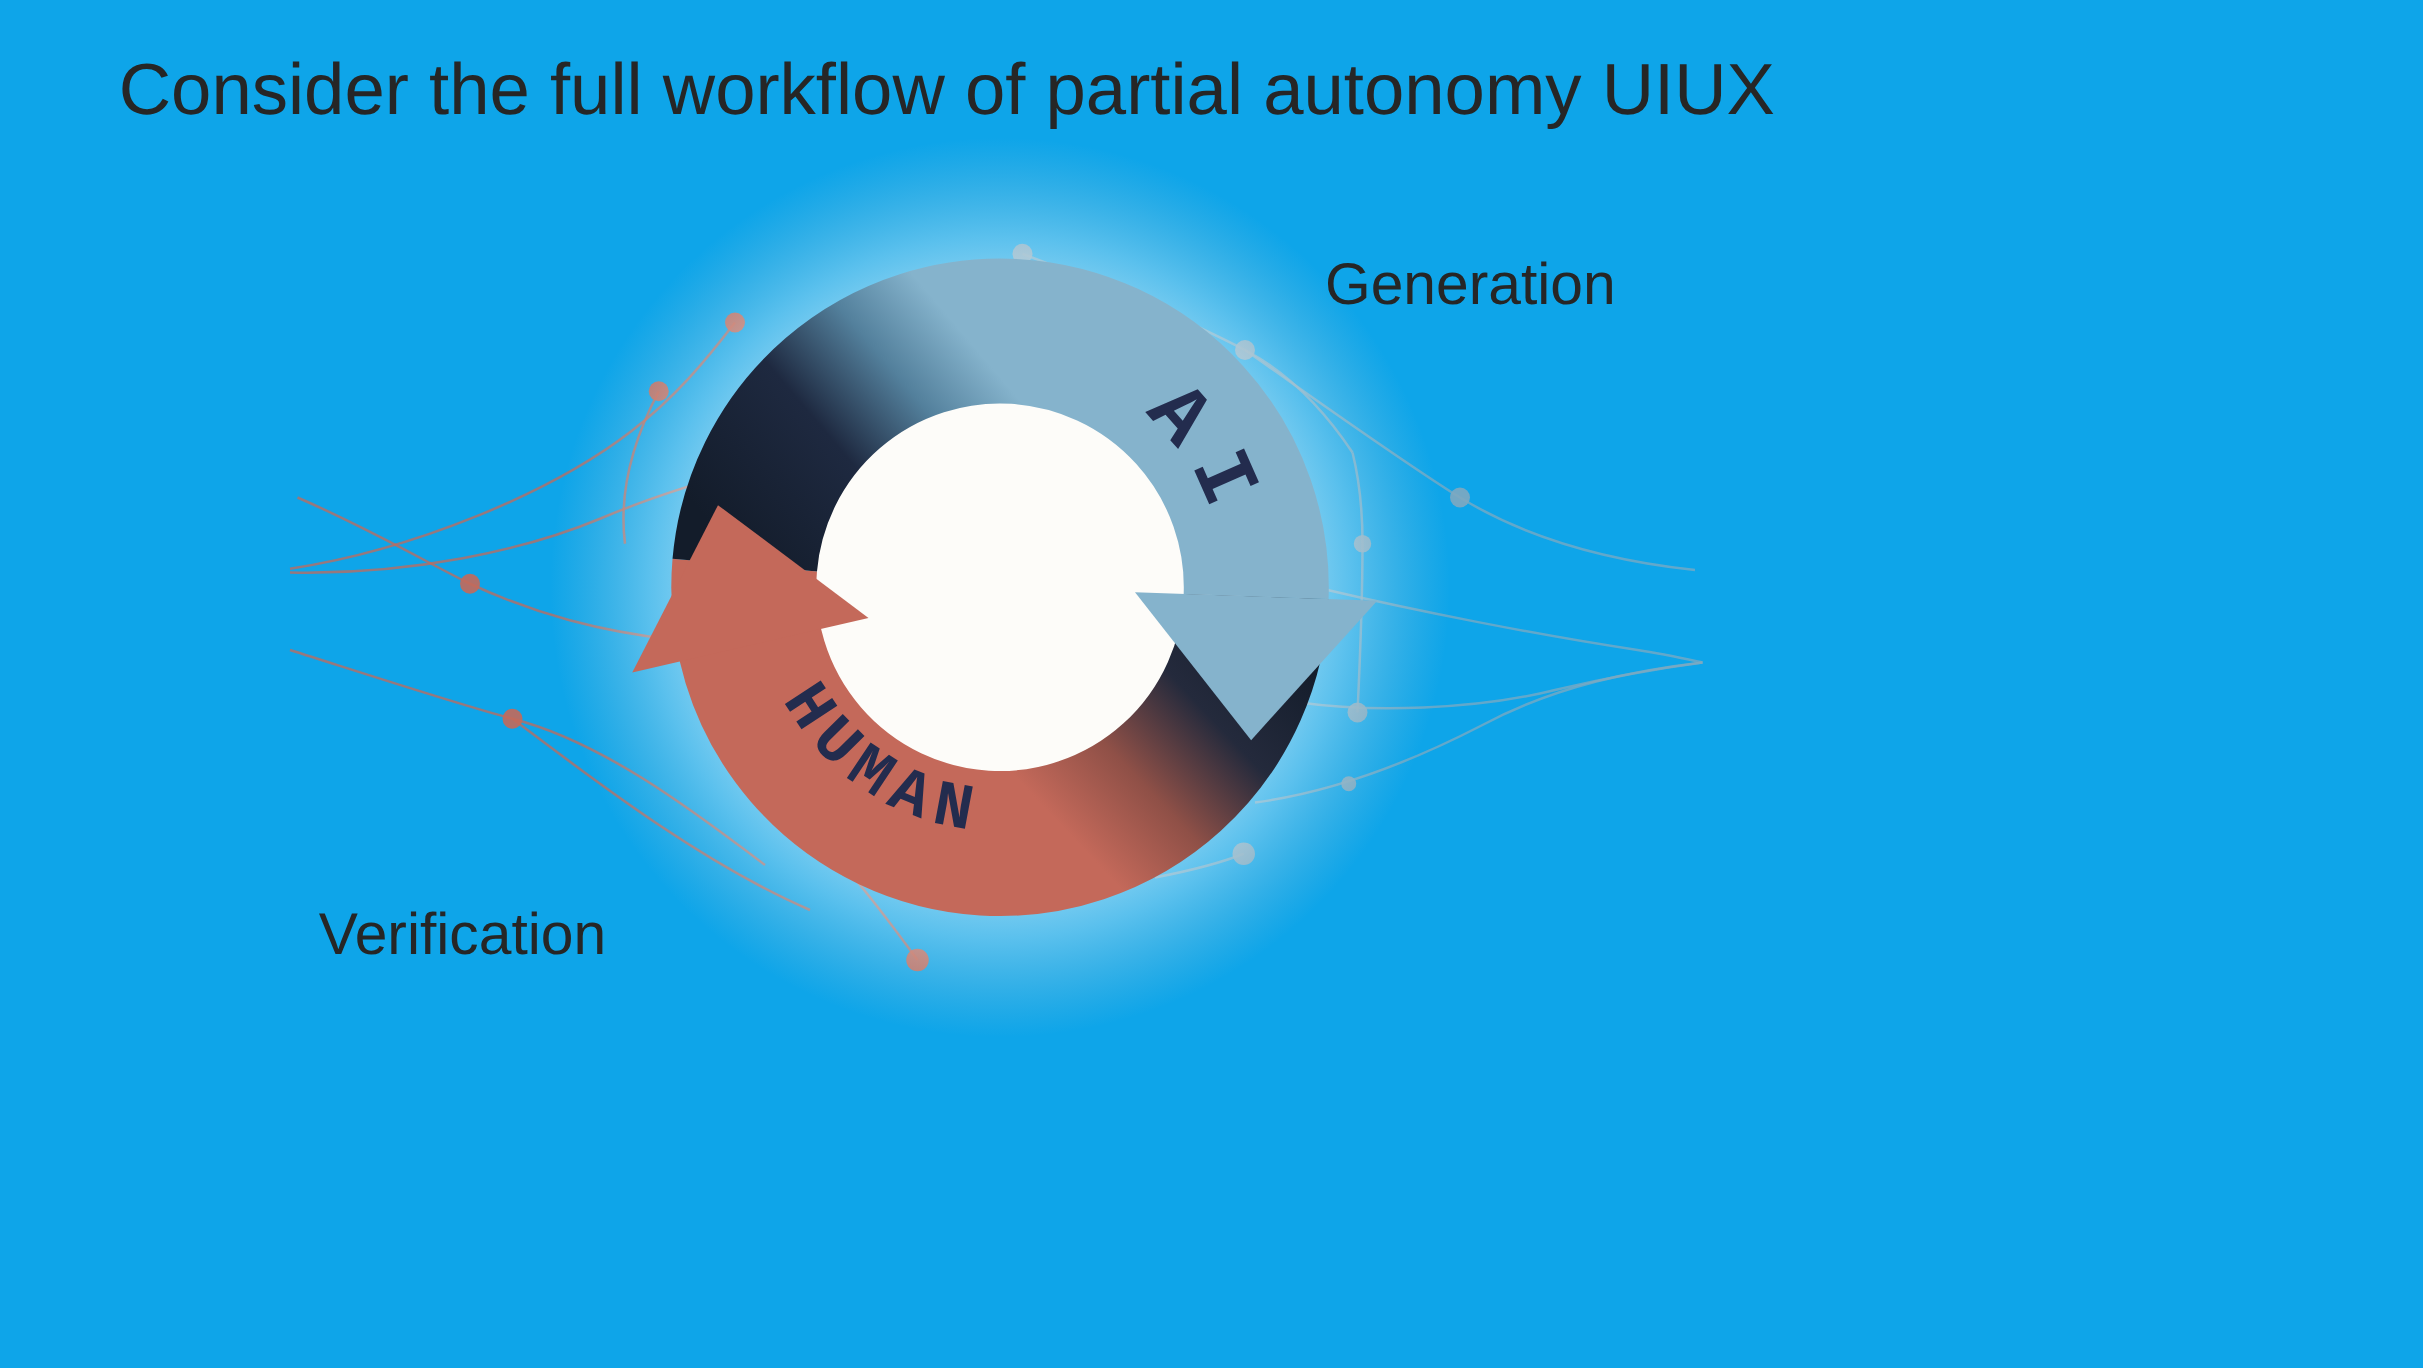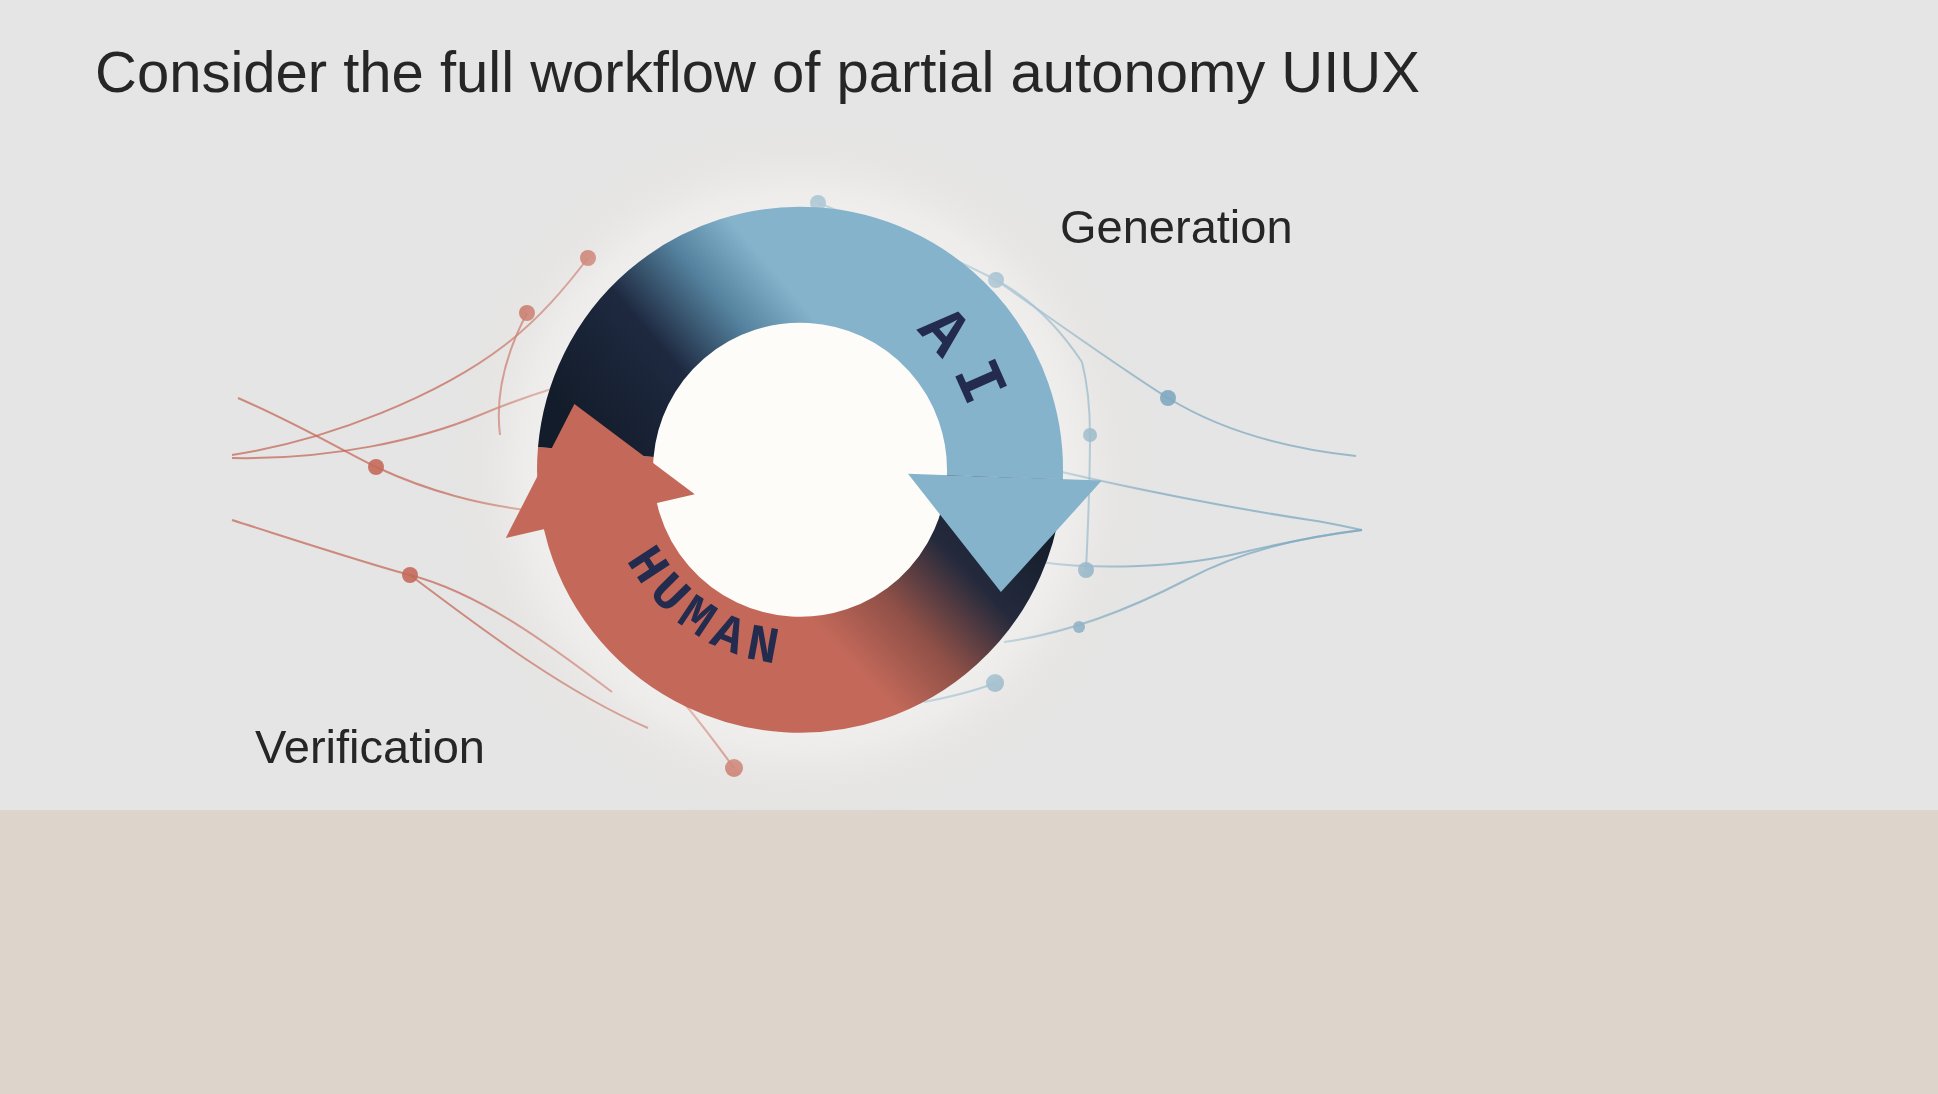--- a/index.html
+++ b/index.html
@@ -7,22 +7,22 @@
     padding: 0;
     width: 1938px;
     height: 1094px;
     overflow: hidden;
     background: #ddd5cb;
     font-family: "Liberation Sans", sans-serif;
   }
   .slide {
     position: relative;
     width: 1938px;
-    height: 810px;
-    background: #e5e5e5;
+    height: 1094px;
+    background: #0ea5e9;
   }
   .title {
     position: absolute;
     left: 95px;
     top: 38px;
     margin: 0;
     font-size: 58px;
     font-weight: normal;
     letter-spacing: 0px;
     color: #262626;

